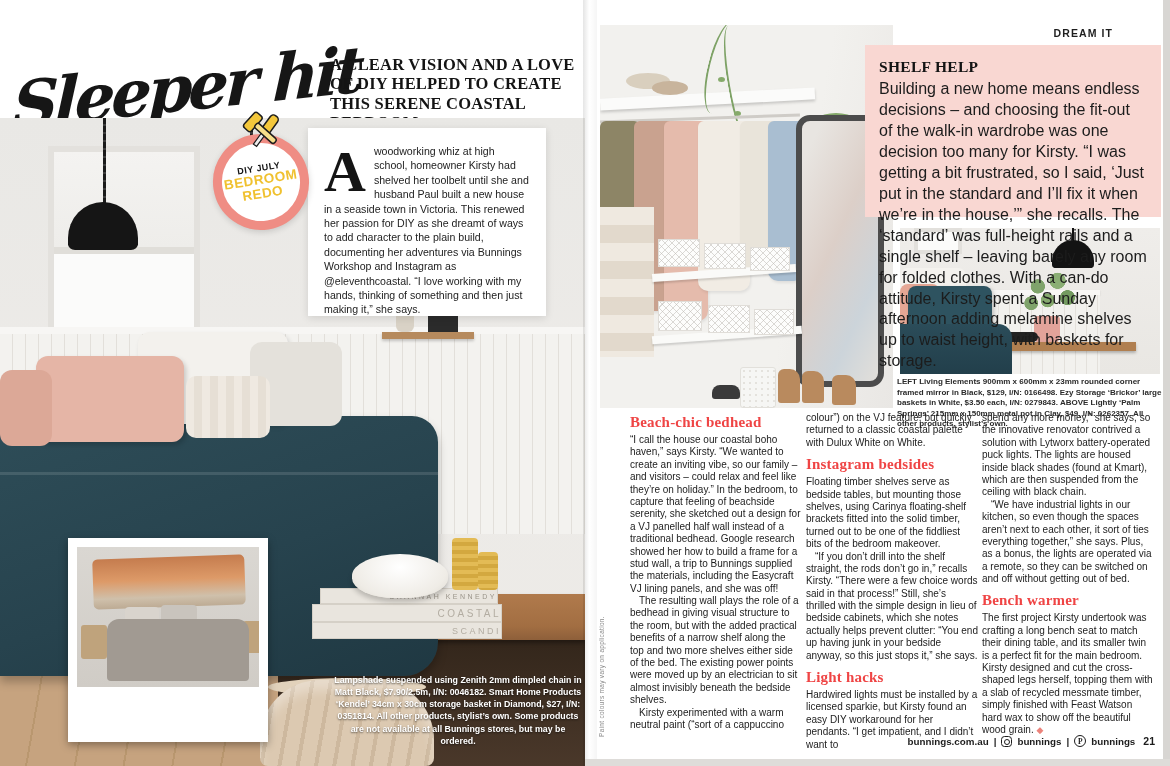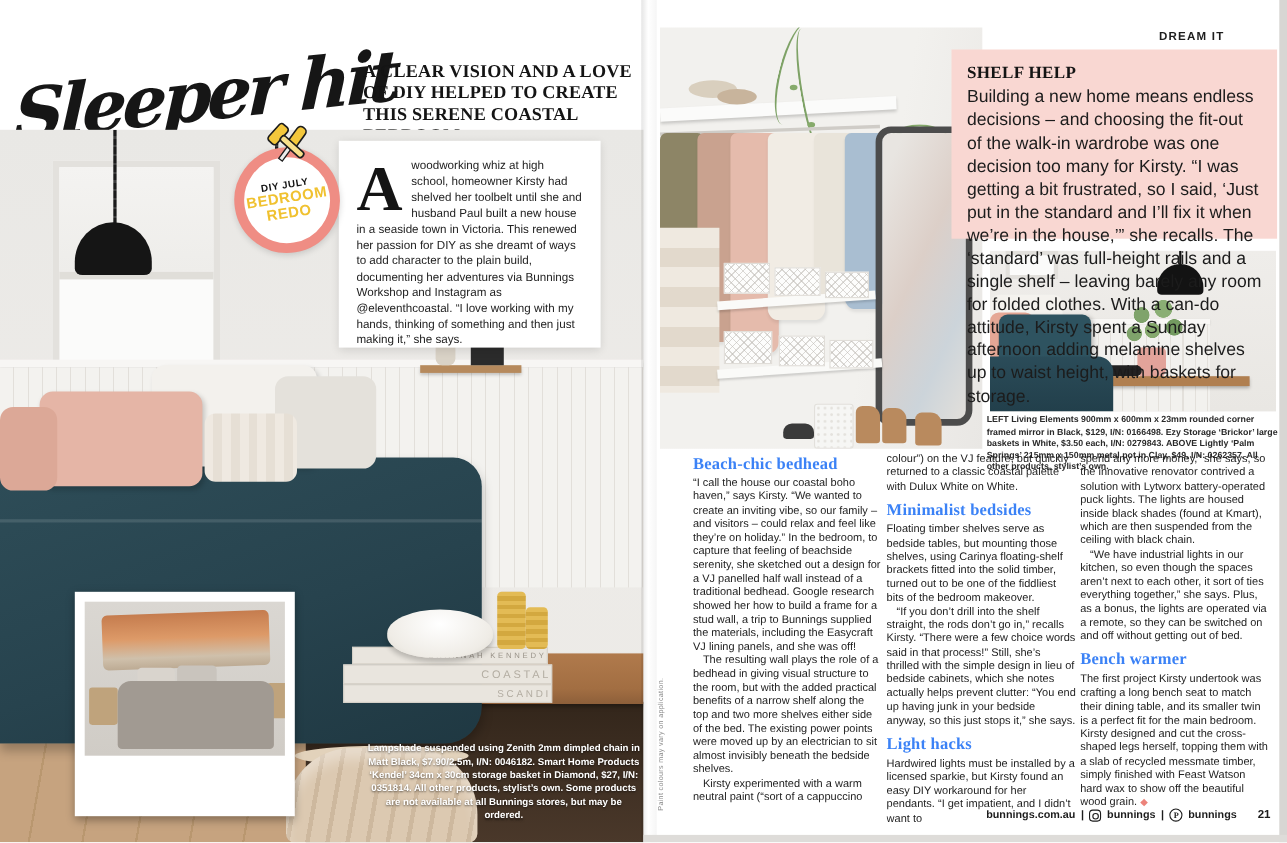--- a/index.html
+++ b/index.html
@@ -134,36 +134,36 @@
   .bp-pil-w{left:0;top:40px;width:66px;height:46px;background:#f4f2ee;border-radius:8px;}
   .bp-pil-t{left:8px;top:58px;width:84px;height:48px;background:#2e5360;border-radius:8px;box-shadow:2px 2px 4px rgba(0,0,0,.2);}
   .bp-pil-p{left:0;top:56px;width:40px;height:46px;background:#e5a795;border-radius:8px;}
   .bp-duvet{left:0;top:96px;width:112px;height:50px;background:linear-gradient(#2b4c59,#223f4b);border-radius:0 14px 0 0;}
 
   .photo-caption{left:897px;top:377px;width:266px;font-size:8px;line-height:1.32;color:#2a2a2a;font-weight:bold;}
 
   
   .col{top:412px;width:172px;height:336px;overflow:hidden;}
   .col-1{left:630px;} .col-2{left:806px;} .col-3{left:982px;}
-  .col h4{margin:7px 0 3px;font-family:"Liberation Serif",serif;font-size:15px;letter-spacing:.2px;color:#3b82f6;}
+  .col h4{margin:7px 0 3px;font-family:"Liberation Serif",serif;font-size:15px;letter-spacing:.2px;color:#ef4444;}
   .col h4:first-child{margin-top:2px;}
   .col p{margin:0;font-size:10px;line-height:1.24;color:#222;}
   .col p.indent{text-indent:9px;}
   .end-diamond{color:#ec837b;font-size:9px;}
 
   .paint-note{left:598px;top:582px;height:155px;writing-mode:vertical-rl;transform:rotate(180deg);
     font-size:6.5px;color:#8a8a8a;letter-spacing:.3px;}
 
   
   .footer{top:735px;right:15px;display:flex;align-items:center;gap:5px;font-size:9.8px;font-weight:bold;color:#1c1c1c;}
   .ig-icon{position:relative;width:11px;height:11px;border:1.6px solid #1c1c1c;border-radius:3.5px;display:inline-block;}
   .ig-icon::after{content:"";position:absolute;left:2px;top:2px;width:4px;height:4px;border:1.4px solid #1c1c1c;border-radius:50%;}
   .pin-icon{width:12px;height:12px;border:1.6px solid #1c1c1c;border-radius:50%;display:inline-flex;
     align-items:center;justify-content:center;font-size:7.5px;font-weight:bold;font-family:"Liberation Serif",serif;}
-  .page-num{margin-left:14px;font-size:10.5px;}
+  .page-num{margin-left:3px;font-size:10.5px;}
 
   
   .badge{left:213px;top:134px;width:96px;height:96px;border-radius:50%;border:9px solid #ef8d84;background:#fff;
     transform:rotate(-9deg);z-index:8;display:flex;flex-direction:column;align-items:center;justify-content:center;
     box-shadow:0 2px 6px rgba(0,0,0,.15);}
   .badge .l1{font-size:9px;font-weight:800;letter-spacing:.5px;color:#141414;}
   .badge .l2,.badge .l3{font-size:13.5px;font-weight:800;letter-spacing:.5px;color:#f0c12f;line-height:1.05;}
   .badge-tools{left:232px;top:110px;width:64px;height:44px;z-index:9;transform:rotate(-6deg);}
 
   
@@ -317,21 +317,21 @@
 
   <div class="abs col col-1">
     <h4>Beach-chic bedhead</h4>
     <p>“I call the house our coastal boho haven,” says Kirsty. “We wanted to create an inviting vibe, so our family – and visitors – could relax and feel like they’re on holiday.” In the bedroom, to capture that feeling of beachside serenity, she sketched out a design for a VJ panelled half wall instead of a traditional bedhead. Google research showed her how to build a frame for a stud wall, a trip to Bunnings supplied the materials, including the Easycraft VJ lining panels, and she was off!</p>
     <p class="indent">The resulting wall plays the role of a bedhead in giving visual structure to the room, but with the added practical benefits of a narrow shelf along the top and two more shelves either side of the bed. The existing power points were moved up by an electrician to sit almost invisibly beneath the bedside shelves.</p>
     <p class="indent">Kirsty experimented with a warm neutral paint (“sort of a cappuccino</p>
   </div>
 
   <div class="abs col col-2">
     <p>colour”) on the VJ feature, but quickly returned to a classic coastal palette with Dulux White on White.</p>
-    <h4>Minimalist bedsides</h4>
+    <h4>Instagram bedsides</h4>
     <p>Floating timber shelves serve as bedside tables, but mounting those shelves, using Carinya floating-shelf brackets fitted into the solid timber, turned out to be one of the fiddliest bits of the bedroom makeover.</p>
     <p class="indent">“If you don’t drill into the shelf straight, the rods don’t go in,” recalls Kirsty. “There were a few choice words said in that process!” Still, she’s thrilled with the simple design in lieu of bedside cabinets, which she notes actually helps prevent clutter: “You end up having junk in your bedside anyway, so this just stops it,” she says.</p>
     <h4>Light hacks</h4>
     <p>Hardwired lights must be installed by a licensed sparkie, but Kirsty found an easy DIY workaround for her pendants. “I get impatient, and I didn’t want to</p>
   </div>
 
   <div class="abs col col-3">
     <p>spend any more money,” she says, so the innovative renovator contrived a solution with Lytworx battery-operated puck lights. The lights are housed inside black shades (found at Kmart), which are then suspended from the ceiling with black chain.</p>
     <p class="indent">“We have industrial lights in our kitchen, so even though the spaces aren’t next to each other, it sort of ties everything together,” she says. Plus, as a bonus, the lights are operated via a remote, so they can be switched on and off without getting out of bed.</p>
     <h4>Bench warmer</h4>

